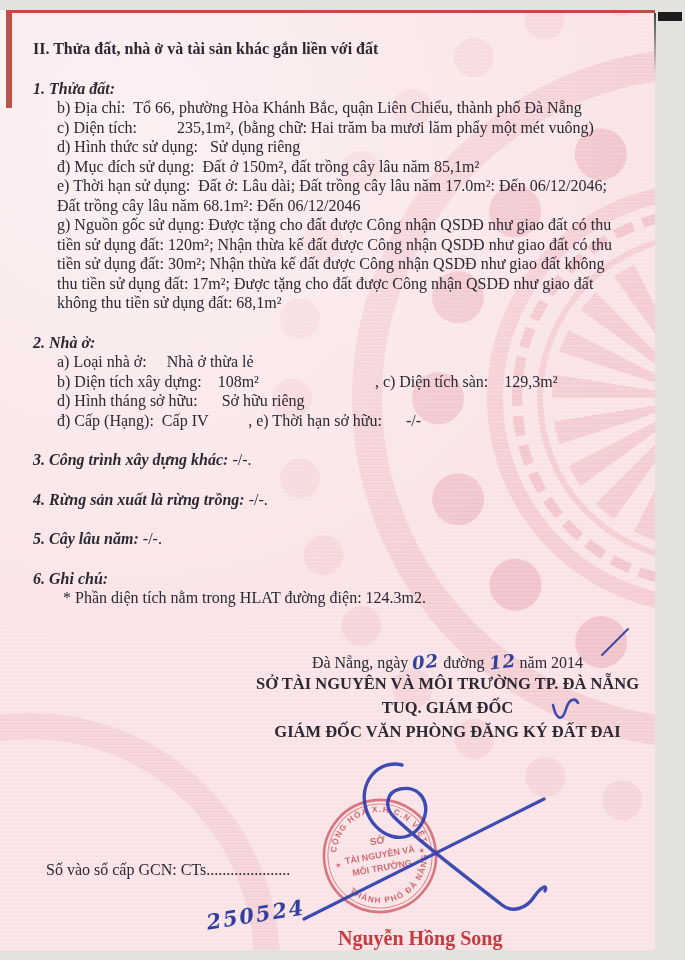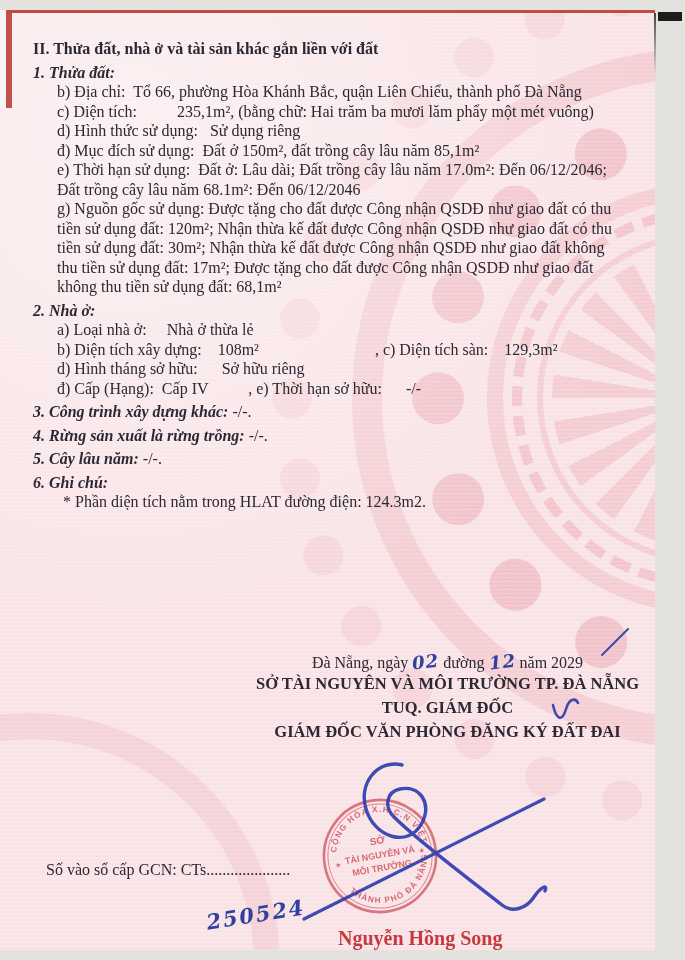--- a/index.html
+++ b/index.html
@@ -37,21 +37,21 @@
   .texture {
     position:absolute; inset:0; border-radius:0 !important;
     background:
       radial-gradient(circle at 20% 12%, rgba(255,255,255,.45), rgba(255,255,255,0) 55%),
       repeating-linear-gradient(0deg, rgba(255,255,255,.16) 0 1px, rgba(244,205,210,.10) 1px 2px, rgba(255,255,255,0) 2px 4px);
   }
   
   .content { position:relative; z-index:2; padding:26px 18px 0 33px; color:#2b2833; }
   .line { font-size:16px; line-height:19.5px; white-space:pre; }
   .title { font-weight:bold; }
-  .h { font-weight:bold; font-style:italic; margin-top:4px; }
+  .h { font-weight:bold; font-style:italic; margin-top:20px; }
   .h .val { font-weight:normal; font-style:normal; }
   .item { padding-left:24px; }
   .note1 { padding-left:30px; }
   .b { font-weight:bold; }
   .line span { white-space:pre; }
   
   .sign-block { position:absolute; z-index:3; left:235px; top:638px; width:425px; text-align:center; color:#2b2833; }
   .date-line { font-size:16px; white-space:pre; }
   .hw { font-family:"DejaVu Serif", serif; font-style:italic; font-weight:bold;
         color:#31409f; font-size:18px; display:inline-block; transform:rotate(-6deg); letter-spacing:1px; }
@@ -111,21 +111,21 @@
     <div class="line item">đ) Cấp (Hạng):  Cấp IV          , e) Thời hạn sở hữu:      -/-</div>
 
     <div class="line h"><span>3. Công trình xây dựng khác:</span><span class="val"> -/-.</span></div>
     <div class="line h"><span>4. Rừng sản xuất là rừng trồng:</span><span class="val"> -/-.</span></div>
     <div class="line h"><span>5. Cây lâu năm:</span><span class="val"> -/-.</span></div>
     <div class="line h">6. Ghi chú:</div>
     <div class="line note1">* Phần diện tích nằm trong HLAT đường điện: 124.3m2.</div>
   </div>
 
   <div class="sign-block">
-    <div class="date-line"><span>Đà Nẵng, ngày </span><span class="hw">02</span><span> đường </span><span class="hw">12</span><span> năm 2029</span></div>
+    <div class="date-line"><span>Đà Nẵng, ngày </span><span class="hw">02</span><span> đường </span><span class="hw">12</span><span> năm 2014</span></div>
     <div class="org">SỞ TÀI NGUYÊN VÀ MÔI TRƯỜNG TP. ĐÀ NẴNG</div>
     <div class="org">TUQ. GIÁM ĐỐC</div>
     <div class="org">GIÁM ĐỐC VĂN PHÒNG ĐĂNG KÝ ĐẤT ĐAI</div>
   </div>
 
   <svg class="stamp-svg" width="120" height="120" viewBox="0 0 120 120">
     <defs>
       <path id="arcTop" d="M 60,60 m -44,0 a 44,44 0 1,1 88,0" fill="none"></path>
       <path id="arcBot" d="M 60,60 m -47,0 a 47,47 0 1,0 94,0" fill="none"></path>
     </defs>

